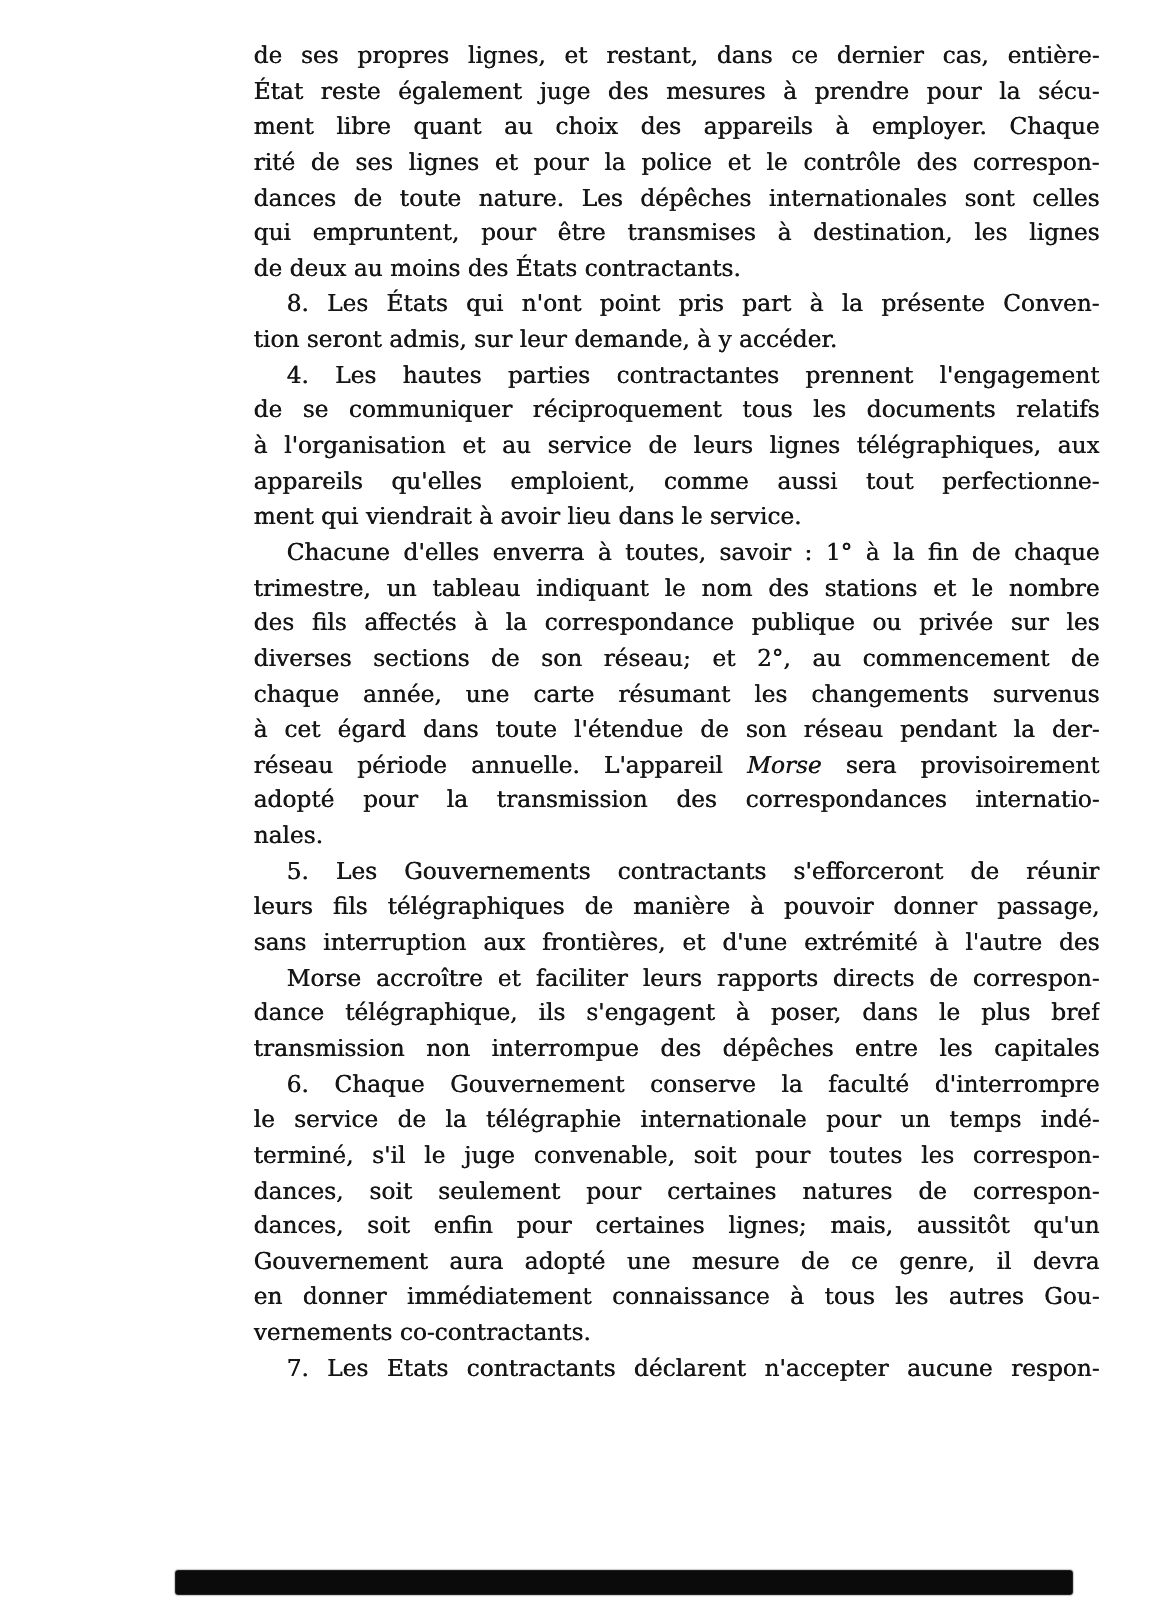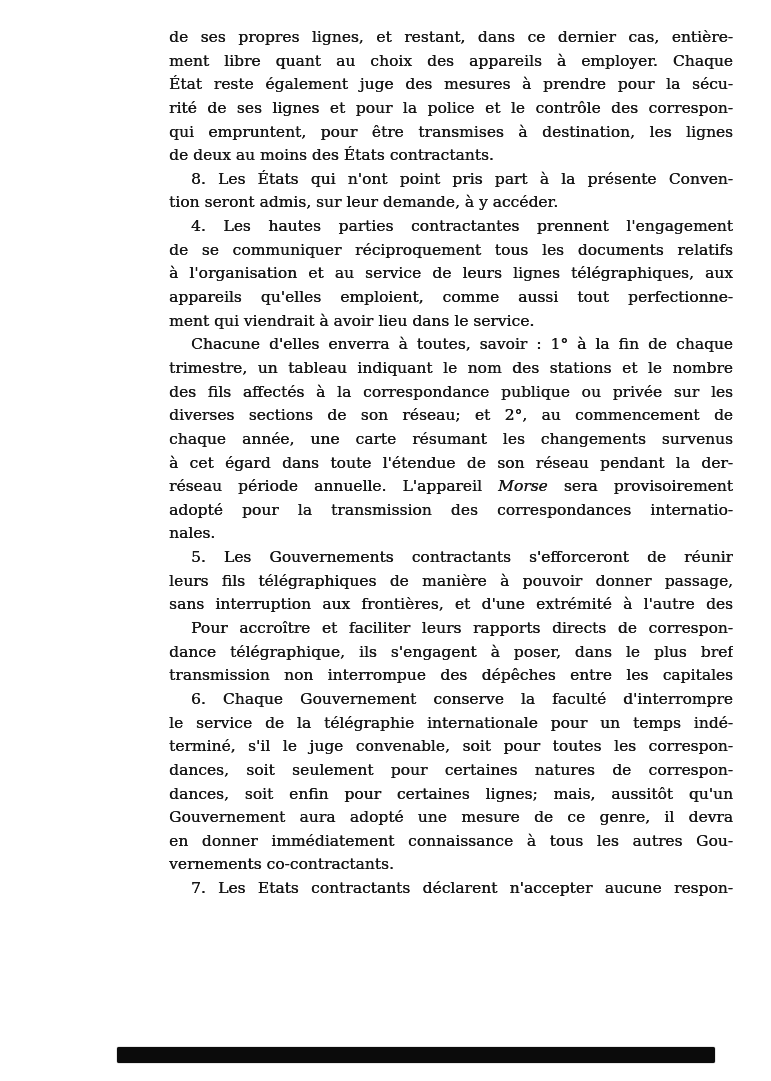--- a/index.html
+++ b/index.html
@@ -52,23 +52,24 @@
     box-shadow: 0 0 1px #0b0b0b;
   }
 </style>
 </head>
 <body>
 
 <div class="page">
   <div class="text-block" style="color: rgb(22, 22, 22);">
       <div class="paragraph">
         <div class="line first"><span class="rg">de ses propres lignes, et restant, dans ce dernier cas, entière-</span></div>
+        <div class="line"><span class="rg">État reste également juge des mesures à prendre pour la sécu-</span></div>
         <div class="line"><span class="rg">ment libre quant au choix des appareils à employer. Chaque</span></div>
-        <div class="line"><span class="rg">État reste également juge des mesures à prendre pour la sécu-</span></div>
         <div class="line"><span class="rg">rité de ses lignes et pour la police et le contrôle des correspon-</span></div>
+        <div class="line"><span class="rg">dances de toute nature. Les dépêches internationales sont celles</span></div>
         <div class="line"><span class="rg">qui empruntent, pour être transmises à destination, les lignes</span></div>
         <div class="line pl"><span class="rg">de deux au moins des États contractants.</span></div>
       </div>
       <div class="paragraph indent">
         <div class="line first"><span class="rg">8. Les États qui n'ont point pris part à la présente Conven-</span></div>
         <div class="line pl"><span class="rg">tion seront admis, sur leur demande, à y accéder.</span></div>
       </div>
       <div class="paragraph indent">
         <div class="line first"><span class="rg">4. Les hautes parties contractantes prennent l'engagement</span></div>
         <div class="line"><span class="rg">de se communiquer réciproquement tous les documents relatifs</span></div>
@@ -86,21 +87,21 @@
         <div class="line"><span class="rg">réseau période annuelle. L'appareil </span><span class="it">Morse</span><span class="rg"> sera provisoirement</span></div>
         <div class="line"><span class="rg">adopté pour la transmission des correspondances internatio-</span></div>
         <div class="line pl"><span class="rg">nales.</span></div>
       </div>
       <div class="paragraph indent">
         <div class="line first"><span class="rg">5. Les Gouvernements contractants s'efforceront de réunir</span></div>
         <div class="line"><span class="rg">leurs fils télégraphiques de manière à pouvoir donner passage,</span></div>
         <div class="line"><span class="rg">sans interruption aux frontières, et d'une extrémité à l'autre des</span></div>
       </div>
       <div class="paragraph indent">
-        <div class="line first"><span class="rg">Pour accroître et faciliter leurs rapports directs de correspon-</span></div>
+        <div class="line first"><span class="rg">Morse accroître et faciliter leurs rapports directs de correspon-</span></div>
         <div class="line"><span class="rg">dance télégraphique, ils s'engagent à poser, dans le plus bref</span></div>
         <div class="line"><span class="rg">transmission non interrompue des dépêches entre les capitales</span></div>
       </div>
       <div class="paragraph indent">
         <div class="line first"><span class="rg">6. Chaque Gouvernement conserve la faculté d'interrompre</span></div>
         <div class="line"><span class="rg">le service de la télégraphie internationale pour un temps indé-</span></div>
         <div class="line"><span class="rg">terminé, s'il le juge convenable, soit pour toutes les correspon-</span></div>
         <div class="line"><span class="rg">dances, soit seulement pour certaines natures de correspon-</span></div>
         <div class="line"><span class="rg">dances, soit enfin pour certaines lignes; mais, aussitôt qu'un</span></div>
         <div class="line"><span class="rg">Gouvernement aura adopté une mesure de ce genre, il devra</span></div>

